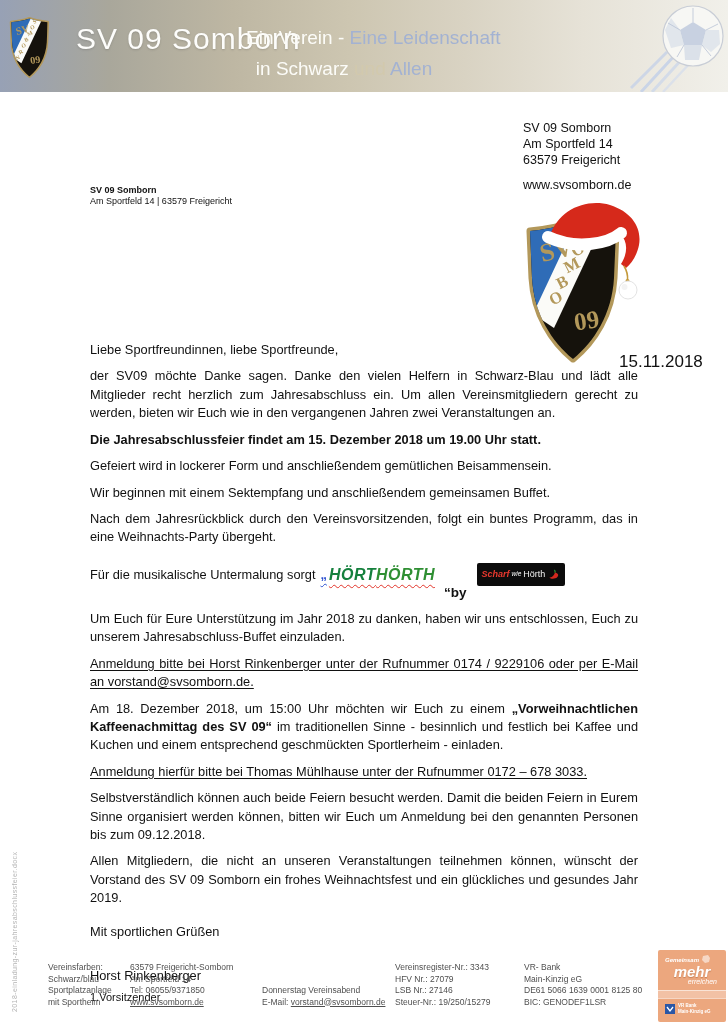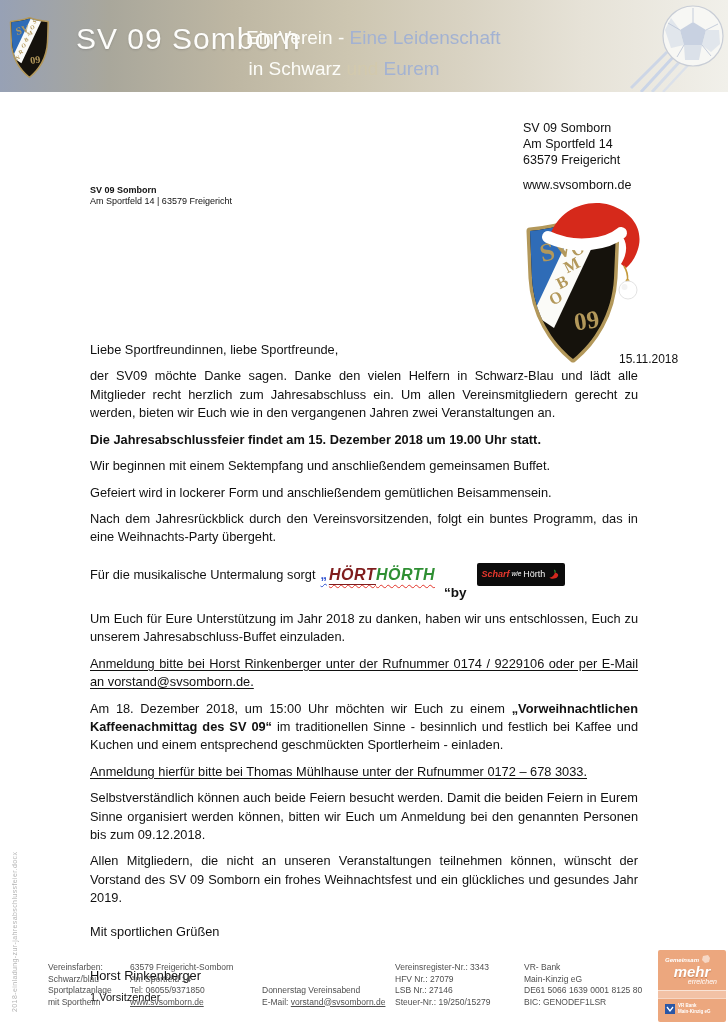--- a/index.html
+++ b/index.html
@@ -19,36 +19,36 @@
 
   
   .recipient{position:absolute;left:523px;top:120px;font-size:12.5px;line-height:16px;}
   .recipient .website{margin-top:9px;color:#111;text-decoration:none;display:inline-block;}
   .senderline{position:absolute;left:90px;top:185px;font-size:9px;line-height:11px;}
   .senderline .name{font-weight:bold;}
 
   
   .main-crest{position:absolute;left:520px;top:202px;}
   .crest-txt{font-family:"Liberation Serif",serif;font-weight:bold;fill:#b3985a;}
-  .date{position:absolute;left:619px;top:352px;font-size:12px;}
+  .date{position:absolute;left:619px;top:352px;font-size:17px;}
 
   
   .letter{position:absolute;left:90px;top:341px;width:548px;font-size:12.8px;line-height:18.3px;}
   .heading{font-size:19px;font-weight:bold;letter-spacing:.5px;margin:0 0 22px 0;}
   .letter p{margin:0 0 8.2px 0;}
   .just{text-align:justify;}
   .b{font-weight:bold;}
   .u{text-decoration:underline;text-underline-offset:2px;}
   .tight{margin-bottom:1px !important;}
   .music-line{margin:0 0 8.2px 0;display:flex;align-items:center;white-space:nowrap;}
   .lowquote{color:#2b4fd0;font-weight:bold;margin:0 2px 0 5px;
     text-decoration:underline wavy #2b4fd0 1px;text-underline-offset:4px;}
   .bandlogo{font-style:italic;font-weight:800;font-size:16px;letter-spacing:.5px;
     text-decoration:underline wavy #e2342a 1px;text-underline-offset:4px;text-decoration-skip-ink:none;}
-  .bandlogo .red{color:#7f1d1d;text-decoration:underline;} .bandlogo .green{color:#2f8f33;}
+  .bandlogo .red{color:#15803d;} .bandlogo .green{color:#2f8f33;}
   .by{font-weight:bold;font-size:13.5px;margin-left:9px;margin-top:36px;}
   .scharf-badge{background:#0c0c0c;border-radius:2px;padding:2px 5px 3px 5px;margin-left:10px;
     display:inline-flex;align-items:center;gap:2px;}
   .scharf-badge .scharf{color:#e8392e;font-weight:bold;font-style:italic;font-size:9px;}
   .scharf-badge .wie{color:#fff;font-style:italic;font-size:6.5px;}
   .scharf-badge .hoerth{color:#f1f1f1;font-size:9px;}
   .closing{margin-top:16px !important;}
   .sig-name{margin-top:26px !important;margin-bottom:2px !important;}
   .sig-title{font-size:11px;}
 
@@ -96,21 +96,21 @@
       </g>
       <text class="crest-txt" x="21" y="57" font-size="25" transform="rotate(-14 30 50)">SV</text>
       <text class="crest-txt" font-size="13.5"><tspan x="64.0" y="33.0" rotate="-27">S</tspan><tspan x="57.2" y="47.4" rotate="-27">O</tspan><tspan x="50.4" y="61.8" rotate="-27">M</tspan><tspan x="43.6" y="76.2" rotate="-27">B</tspan><tspan x="36.8" y="90.6" rotate="-27">O</tspan><tspan x="30.0" y="105.0" rotate="-27">R</tspan><tspan x="23.2" y="119.4" rotate="-27">N</tspan></text>
       <text class="crest-txt" x="55" y="126" font-size="24" transform="rotate(-9 66 118)">09</text>
     </svg>
 
     <div class="header-title">SV 09 Somborn</div>
 
     <div class="slogan">
       <div><span class="sl-w">Ein Verein - </span><span class="sl-b">Eine Leidenschaft</span></div>
-      <div><span class="sl-w">in </span><span class="sl-w">Schwarz</span><span class="sl-t"> und </span><span class="sl-b">Eurem</span></div>
+      <div><span class="sl-w">in </span><span class="sl-w">Schwarz</span><span class="sl-t"> und </span><span class="sl-b">Allen</span></div>
     </div>
 
     <svg class="football" width="105" height="92" viewBox="0 0 105 92">
       <line x1="8" y1="88" x2="44" y2="52" stroke="#c6d2e8" stroke-width="3" opacity=".8"></line>
       <line x1="18" y1="92" x2="52" y2="55" stroke="#c6d2e8" stroke-width="3" opacity=".9"></line>
       <line x1="29" y1="92" x2="60" y2="58" stroke="#cdd8ea" stroke-width="3" opacity=".8"></line>
       <line x1="40" y1="92" x2="67" y2="63" stroke="#d4dded" stroke-width="2.5" opacity=".7"></line>
       <circle cx="70" cy="36" r="30" fill="#f7f7f4" stroke="#c8cdd6" stroke-width="1.2"></circle>
       <polygon points="70,22 83,30 79,45 61,45 57,30" fill="#bfcadd" opacity=".85"></polygon>
       <polygon points="48,18 57,30 61,45 48,48 42,30" fill="#ccd5e4" opacity=".5"></polygon>
@@ -158,22 +158,22 @@
     </g>
   </svg>
 
   <div class="date">15.11.2018</div>
 
   <div class="letter">
 
     <p>Liebe Sportfreundinnen, liebe Sportfreunde,</p>
     <p class="just">der SV09 möchte Danke sagen. Danke den vielen Helfern in Schwarz-Blau und lädt alle Mitglieder recht herzlich zum Jahresabschluss ein. Um allen Vereinsmitgliedern gerecht zu werden, bieten wir Euch wie in den vergangenen Jahren zwei Veranstaltungen an.</p>
     <p class="b">Die Jahresabschlussfeier findet am 15. Dezember 2018 um 19.00 Uhr statt.</p>
+    <p>Gefeiert wird in lockerer Form und anschließendem gemütlichen Beisammensein.</p>
     <p>Wir beginnen mit einem Sektempfang und anschließendem gemeinsamen Buffet.</p>
-    <p>Gefeiert wird in lockerer Form und anschließendem gemütlichen Beisammensein.</p>
     <p class="just tight">Nach dem Jahresrückblick durch den Vereinsvorsitzenden, folgt ein buntes Programm, das in eine Weihnachts-Party übergeht.</p>
 
     <div class="music-line">
       <span>Für die musikalische Untermalung sorgt</span>
       <span class="lowquote">„</span>
       <span class="bandlogo"><span class="red">HÖRT</span><span class="green">HÖRTH</span></span>
       <span class="by">“by</span>
       <span class="scharf-badge">
         <span class="scharf">Scharf</span>
         <span class="wie">wie</span>

